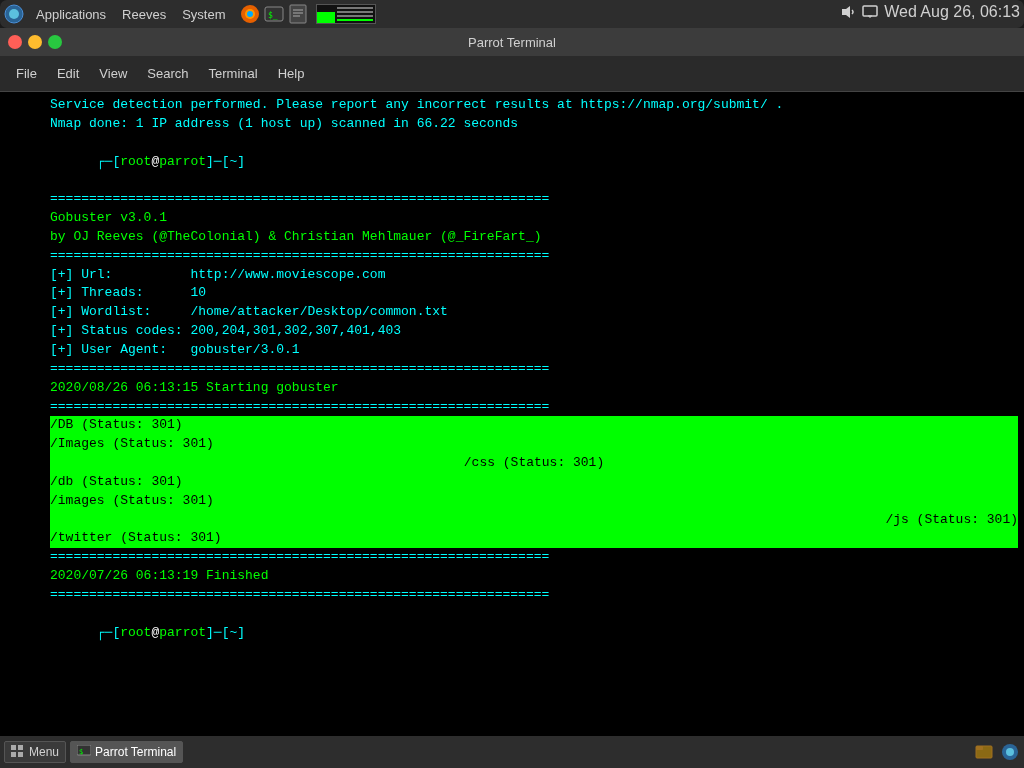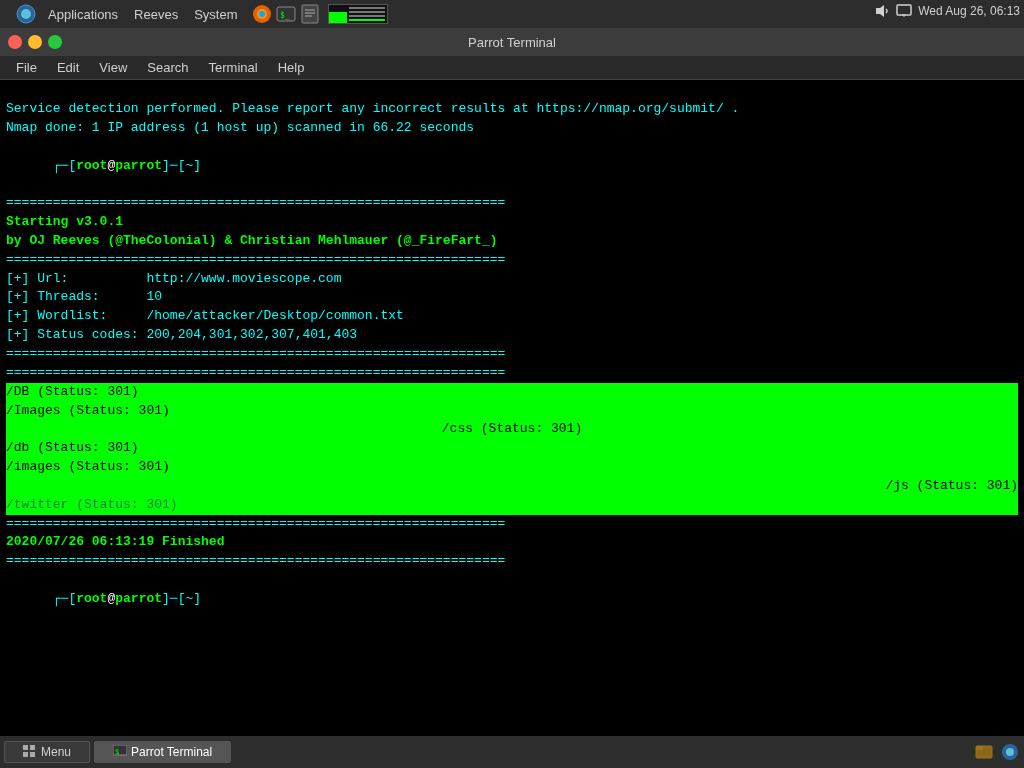--- a/index.html
+++ b/index.html
@@ -12,22 +12,23 @@
       position: relative;
     }
 
     
     #topbar {
       width: 100%;
       height: 28px;
       background: #2d2d2d;
       display: flex;
       align-items: center;
-      padding: 0 16px;
+      padding: 0 4px;
       position: relative;
+      border-radius: 7px;
     }
     .topbar-logo {
       width: 20px;
       height: 20px;
       margin-right: 4px;
     }
     .topbar-menu-item {
       color: #d0d0d0;
       font-size: 13px;
       padding: 2px 8px;
@@ -39,42 +40,42 @@
     #systray {
       position: absolute;
       right: 4px;
       top: 3px;
       display: flex;
       align-items: center;
       gap: 6px;
     }
     .systray-text {
       color: #d0d0d0;
-      font-size: 12px;
+      font-size: 16px;
       font-family: sans-serif;
     }
 
     
     #taskbar {
       position: absolute;
       bottom: 0;
       left: 0;
       width: 100%;
       height: 32px;
       background: #2d2d2d;
       display: flex;
       align-items: center;
       padding: 0 4px;
       gap: 4px;
     }
     .taskbar-btn {
       background: #3a3a3a;
       color: #d0d0d0;
       border: 1px solid #555;
-      padding: 3px 18px;
+      padding: 3px 6px;
       font-size: 12px;
       font-family: sans-serif;
       cursor: pointer;
       border-radius: 2px;
       display: flex;
       align-items: center;
       gap: 4px;
     }
     .taskbar-terminal-btn {
       background: #555;
@@ -127,48 +128,49 @@
       color: #d0d0d0;
       font-size: 13px;
       font-family: sans-serif;
       position: absolute;
       left: 50%;
       transform: translateX(-50%);
     }
 
     
     #window-menubar {
-      height: 24px;
+      height: 36px;
       background: #2a2a2a;
       display: flex;
       align-items: center;
       padding: 0 6px;
       border-bottom: 1px solid #444;
     }
     .window-menu-item {
       color: #d0d0d0;
       font-size: 13px;
       font-family: sans-serif;
       padding: 2px 10px;
       cursor: pointer;
     }
 
     
     #terminal-content {
       flex: 1;
       background: #000;
-      padding: 20px 6px;
+      padding: 4px 6px;
       overflow: hidden;
       font-size: 13px;
       line-height: 1.45;
+      margin-left: 44px;
     }
 
     .line { white-space: pre; }
     .cyan { color: #00ffff; }
-    .green { color: #00ff00; font-weight: bold; }
+    .green { color: #00ff00; }
     .white { color: #ffffff; }
 
     .divider { color: #00ffff; }
     @keyframes blink { 0%,100%{opacity:1} 50%{opacity:0} }
 
     
     .topbar-thumbnail {
       width: 60px;
       height: 20px;
       background: #111;
@@ -274,42 +276,44 @@
 
     <div class="line cyan">Service detection performed. Please report any incorrect results at https://nmap.org/submit/ .</div>
     <div class="line cyan">Nmap done: 1 IP address (1 host up) scanned in 66.22 seconds</div>
 
     <div class="line">
       <span class="cyan">┌─[</span><span class="green">root</span><span class="white">@</span><span class="green">parrot</span><span class="cyan">]─[~]</span>
     </div>
 
     <div class="line divider">================================================================</div>
 
-    <div class="line green">Starting v3.0.1</div>
+    <div class="line green">Gobuster v3.0.1</div>
     <div class="line green">by OJ Reeves (@TheColonial) &amp; Christian Mehlmauer (@_FireFart_)</div>
 
     <div class="line divider">================================================================</div>
 
     <div class="line cyan">[+] Url:          http://www.moviescope.com</div>
     <div class="line cyan">[+] Threads:      10</div>
     <div class="line cyan">[+] Wordlist:     /home/attacker/Desktop/common.txt</div>
     <div class="line cyan">[+] Status codes: 200,204,301,302,307,401,403</div>
-
-    <div class="line divider">================================================================</div>
-
+    <div class="line cyan">[+] User Agent:   gobuster/3.0.1</div>
+
+    <div class="line divider">================================================================</div>
+
+    <div class="line green">2020/08/26 06:13:15 Starting gobuster</div>
 
     <div class="line divider">================================================================</div>
 
     <div class="line" style="background:#00ff00; color:#000;">/DB (Status: 301)</div>
     <div class="line" style="background:#00ff00; color:#000;">/Images (Status: 301)</div>
     <div class="line" style="background:#00ff00; color:#000;text-align:center;">/css (Status: 301)</div>
     <div class="line" style="background:#00ff00; color:#000;">/db (Status: 301)</div>
     <div class="line" style="background:#00ff00; color:#000;">/images (Status: 301)</div>
     <div class="line" style="background:#00ff00; color:#000;text-align:right;">/js (Status: 301)</div>
-    <div class="line" style="background:#00ff00; color:#15803d;">/twitter (Status: 301)</div>
+    <div class="line" style="background:#00ff00; color:#000000;">/twitter (Status: 301)</div>
 
     <div class="line divider">================================================================</div>
 
     <div class="line green">2020/07/26 06:13:19 Finished</div>
 
     <div class="line divider">================================================================</div>
 
     <div class="line">
       <span class="cyan">┌─[</span><span class="green">root</span><span class="white">@</span><span class="green">parrot</span><span class="cyan">]─[~]</span>
     </div>

